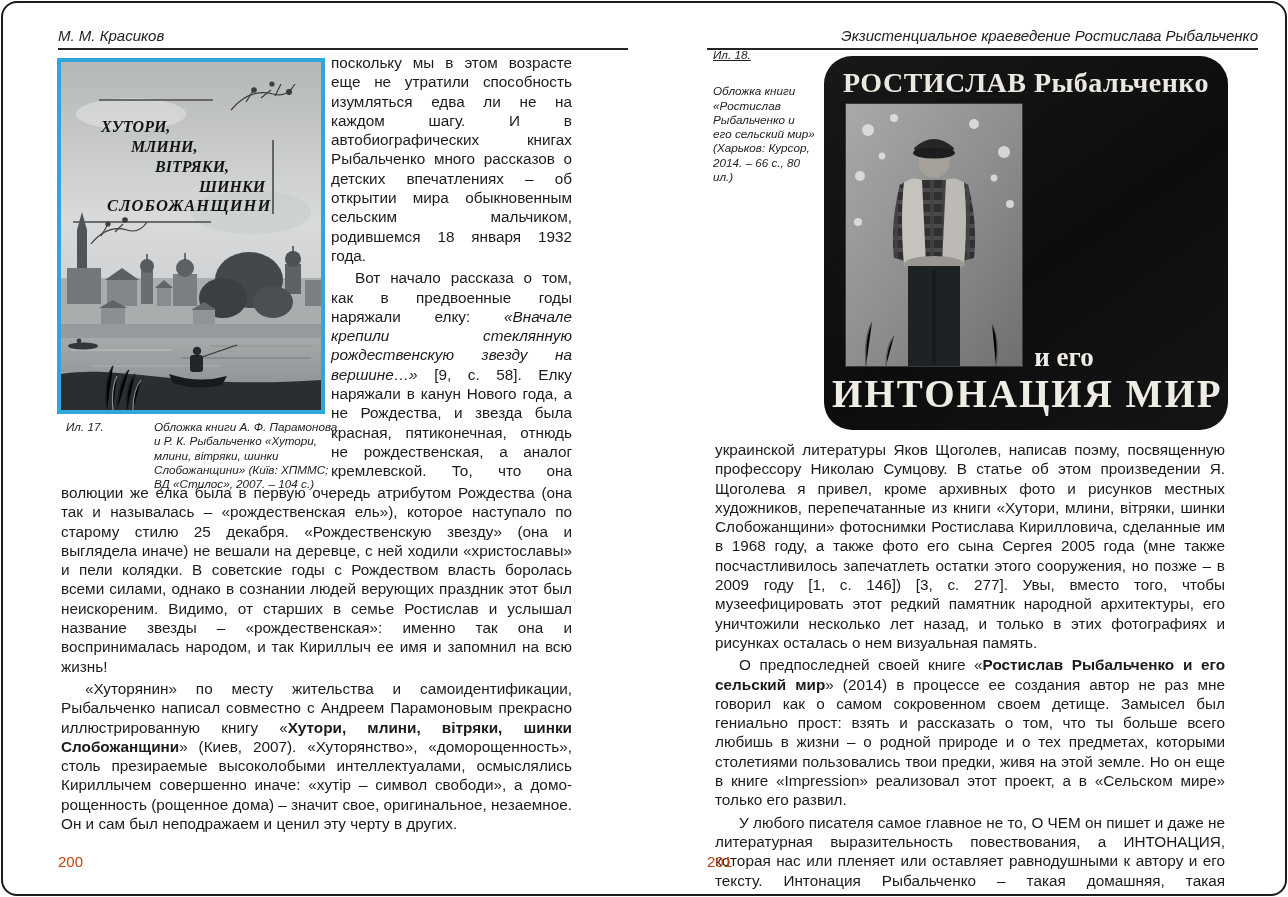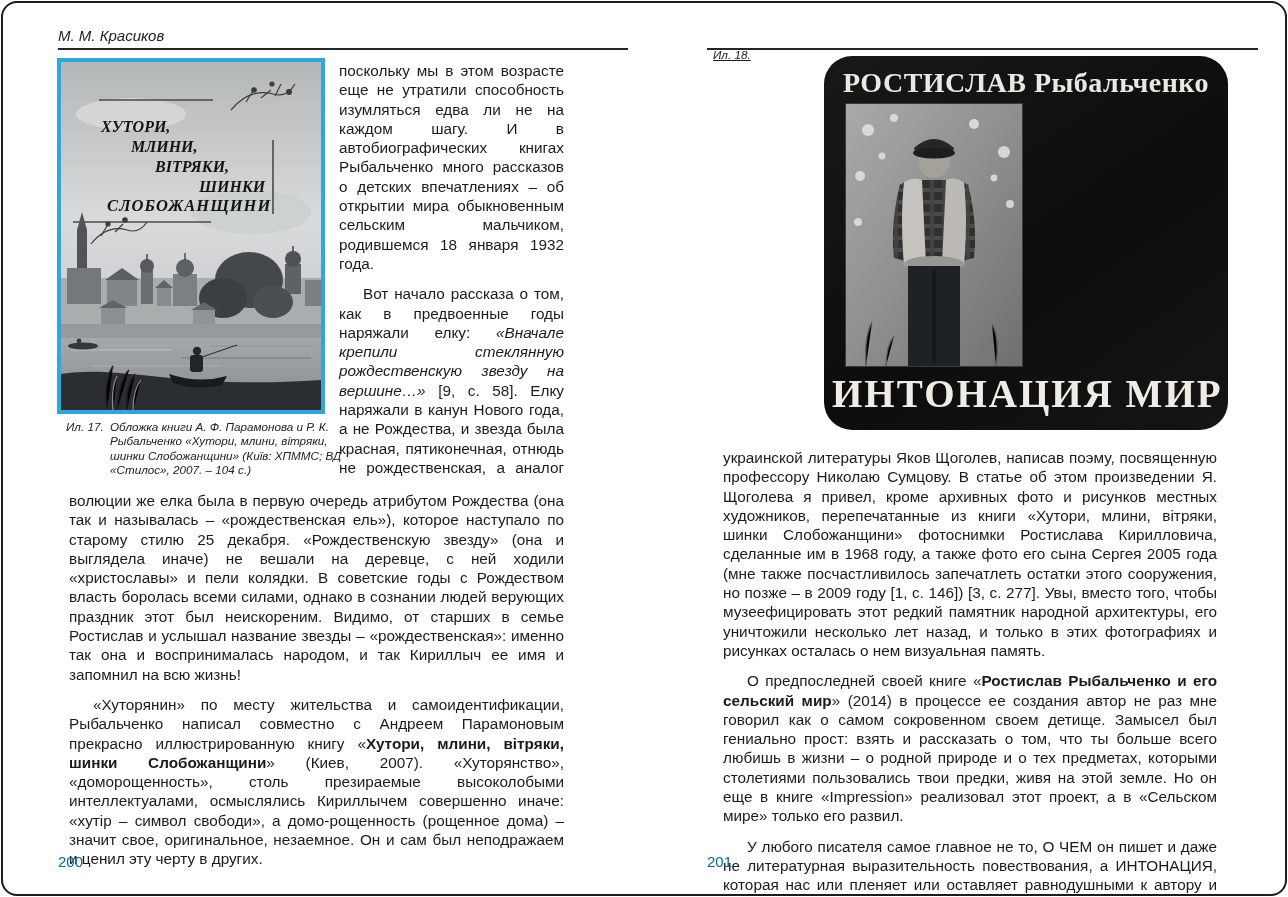--- a/index.html
+++ b/index.html
@@ -4,37 +4,37 @@
 <style>
   html,body{margin:0;padding:0;background:#ffffff;}
   .sheet{position:relative;width:1288px;height:897px;background:#ffffff;font-family:"Liberation Sans",sans-serif;color:#1e1e1e;overflow:hidden;}
   .frame{position:absolute;inset:1px;border:2px solid #1c1c1c;border-radius:16px;pointer-events:none;}
   .hdr{position:absolute;top:27px;font-size:15px;font-style:italic;color:#222;}
   .hdr-left{left:58px;}
   .hdr-right{left:707px;width:551px;text-align:right;}
   .rule{position:absolute;top:48px;height:2px;background:#262626;}
   .rule-left{left:58px;width:570px;}
   .rule-right{left:707px;width:551px;}
-  .pgnum{position:absolute;top:853px;font-size:15px;color:#0369a1;}
+  .pgnum{position:absolute;top:853px;font-size:15px;color:#c2410c;}
   .pg-left{left:58px;}
   .pg-right{left:707px;width:551px;}
 
   
   .btxt{position:absolute;text-align:justify;font-size:15.3px;line-height:19.3px;color:#1b1b1b;hyphens:auto;-webkit-hyphens:auto;}
-  .btxt p{margin:11px;}
+  .btxt p{margin:3px;}
   .btxt p.ind{text-indent:24px;}
   .colText{left:328px;top:50px;width:247px;height:430px;overflow:hidden;}
   .fullText{left:58px;top:480px;width:517px;}
   .rightBody{left:712px;top:437px;width:516px;}
   .b{font-weight:700;}
   .i{font-style:italic;}
 
   
   .cap{position:absolute;font-size:11.7px;font-style:italic;line-height:14.3px;color:#222;}
-  .cap-left{left:66px;top:420px;width:276px;display:flex;}
+  .cap-left{left:66px;top:420px;width:276px;display:flex;gap:44px;}
   .cap-left .cap-label{flex:0 0 44px;}
   .cap-left .cap-text{flex:1;}
   .cap-right{left:713px;top:48px;width:102px;}
   .cap-right .cap-label{margin-bottom:22px;text-decoration:underline;}
   .cap-right .cap-text{hyphens:auto;-webkit-hyphens:auto;}
 
   
   .cover-left{position:absolute;left:57px;top:58px;width:268px;height:356px;border:4px solid #2fa7dc;box-sizing:border-box;background:#a16207;}
   .cover-left svg{display:block;}
   .lc-title{font-family:"Liberation Serif",serif;font-style:italic;font-weight:700;fill:#141414;}
@@ -166,24 +166,26 @@
     <p class="ind"><span>Вот начало рассказа о том, как в предвоенные годы наряжали елку: </span><span class="i">«Вначале крепили стеклянную рождественскую звезду на вершине…»</span><span> [9, с. 58]. Елку наряжали в канун Нового года, а не Рождества, и звезда была красная, пятиконечная, отнюдь не рождественская, а аналог кремлевской. То, что она мальчику запомнилась как «рождественская» – знаменательно: празднование Нового года с елкой было разрешено отмечать только с декабря 1935 года, до ре-</span></p>
   </div>
 
   <div class="btxt fullText">
     <p>волюции же елка была в первую очередь атрибутом Рождества (она так и называлась – «рождественская ель»), которое наступало по старому стилю 25 декабря. «Рождественскую звезду» (она и выглядела иначе) не вешали на деревце, с ней ходили «христославы» и пели колядки. В советские годы с Рождеством власть боролась всеми силами, однако в сознании людей верующих праздник этот был неискореним. Видимо, от старших в семье Ростислав и услышал название звезды – «рождественская»: именно так она и воспринималась народом, и так Кириллыч ее имя и запомнил на всю жизнь!</p>
     <p class="ind"><span>«Хуторянин» по месту жительства и самоидентификации, Рыбальченко написал совместно с Андреем Парамоновым прекрасно иллюстрированную книгу «</span><span class="b">Хутори, млини, вітряки, шинки Слобожанщини</span><span>» (Киев, 2007). «Хуторянство», «доморощенность», столь презираемые высоколобыми интеллектуалами, осмыслялись Кириллычем совершенно иначе: «хутір – символ свободи», а домо-рощенность (рощенное дома) – значит свое, оригинальное, незаемное. Он и сам был неподражаем и ценил эту черту в других.</span></p>
   </div>
 
   <div class="pgnum pg-left">200</div>
 
+  <div class="hdr hdr-right">Экзистенциальное краеведение Ростислава Рыбальченко</div>
   <div class="rule rule-right"></div>
 
   <div class="cap cap-right">
     <div class="cap-label">Ил. 18.</div>
+    <div class="cap-text">Обложка книги «Ростислав Рыбальченко и его сельский мир» (Харьков: Курсор, 2014. – 66 с., 80 ил.)</div>
   </div>
 
   <div class="cover-right">
     <div class="rc-title">РОСТИСЛАВ Рыбальченко</div>
     <div class="rc-photo">
       <svg width="176" height="262" viewBox="0 0 176 262">
         <defs>
           <linearGradient id="phbg" x1="0" y1="0" x2="1" y2="1">
             <stop offset="0" stop-color="#a9a9a9"></stop>
               <stop offset="0.5" stop-color="#8f8f8f"></stop>
@@ -221,20 +223,21 @@
           <rect x="62" y="162" width="52" height="100" fill="#1f2224"></rect>
           <line x1="88" y1="166" x2="88" y2="258" stroke="#15181a" stroke-width="3"></line>
         </g>
         <g stroke="#5f5f5f" stroke-width="1.4">
           <path d="M20,262 q-2,-30 6,-44"></path>
             <path d="M150,262 q4,-28 -4,-42"></path>
             <path d="M40,262 q0,-20 8,-30"></path>
         </g>
       </svg>
     </div>
+    <div class="rc-iego">и его</div>
     <div class="rc-mir">ИНТОНАЦИЯ МИР</div>
   </div>
 
   <div class="btxt rightBody">
     <p>украинской литературы Яков Щоголев, написав поэму, посвященную профессору Николаю Сумцову. В статье об этом произведении Я. Щоголева я привел, кроме архивных фото и рисунков местных художников, перепечатанные из книги «Хутори, млини, вітряки, шинки Слобожанщини» фотоснимки Ростислава Кирилловича, сделанные им в 1968 году, а также фото его сына Сергея 2005 года (мне также посчастливилось запечатлеть остатки этого сооружения, но позже – в 2009 году [1, с. 146]) [3, с. 277]. Увы, вместо того, чтобы музеефицировать этот редкий памятник народной архитектуры, его уничтожили несколько лет назад, и только в этих фотографиях и рисунках осталась о нем визуальная память.</p>
     <p class="ind"><span>О предпоследней своей книге «</span><span class="b">Ростислав Рыбальченко и его сельский мир</span><span>» (2014) в процессе ее создания автор не раз мне говорил как о самом сокровенном своем детище. Замысел был гениально прост: взять и рассказать о том, что ты больше всего любишь в жизни – о родной природе и о тех предметах, которыми столетиями пользовались твои предки, живя на этой земле. Но он еще в книге «Impression» реализовал этот проект, а в «Сельском мире» только его развил.</span></p>
     <p class="ind">У любого писателя самое главное не то, О ЧЕМ он пишет и даже не литературная выразительность повествования, а ИНТОНАЦИЯ, которая нас или пленяет или оставляет равнодушными к автору и его тексту. Интонация Рыбальченко – такая домашняя, такая доверительно-простодушная, что в книги его входишь, как в дом радушного хозяина. Автор не хочет</p>
   </div>
 
   <div class="pgnum pg-right">201</div>

